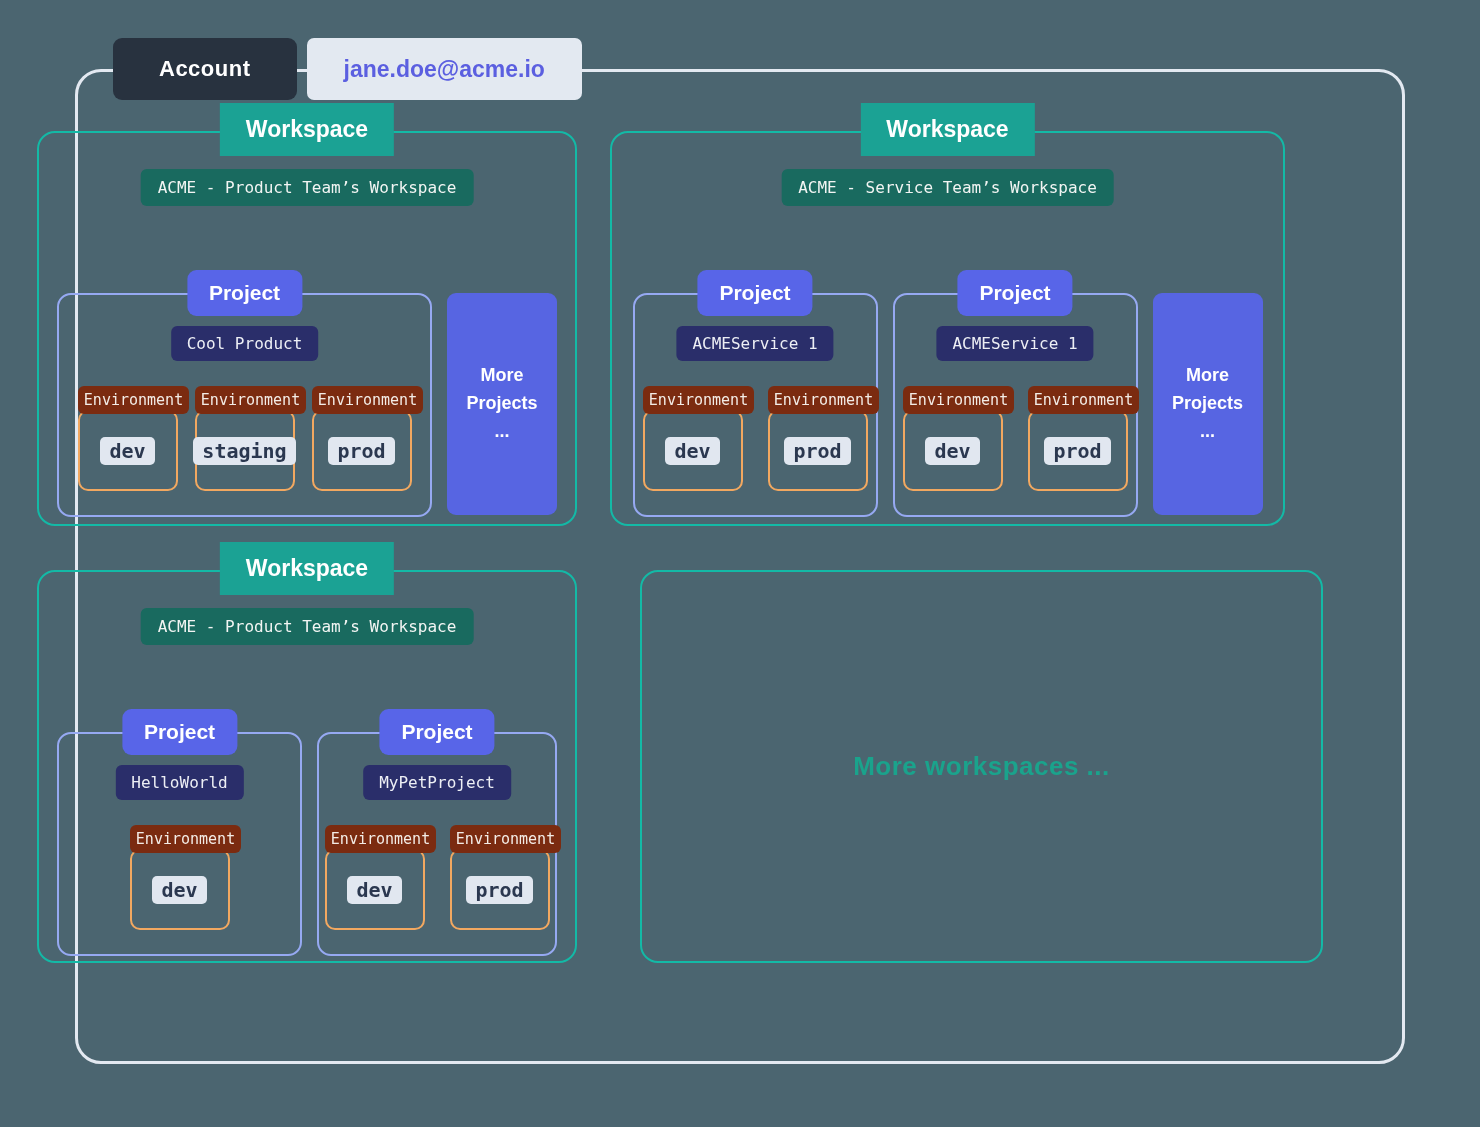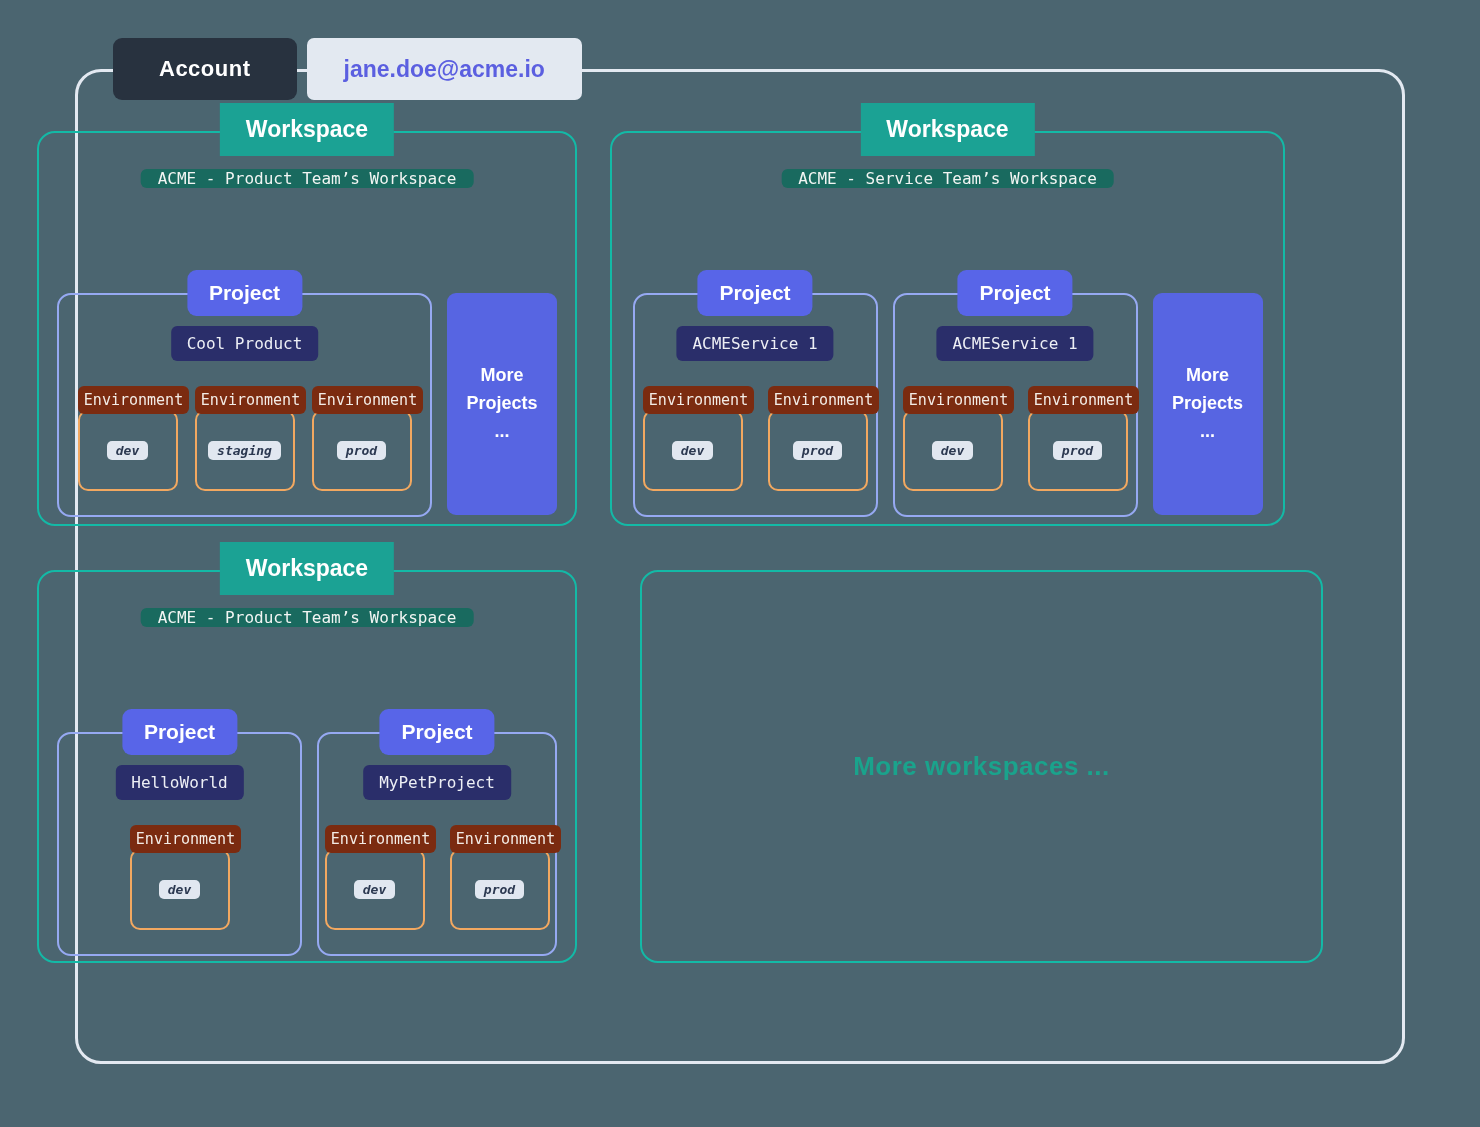--- a/index.html
+++ b/index.html
@@ -40,21 +40,21 @@
   .ws2{left:610px;top:131px;width:675px;height:395px;}
   .ws3{left:37px;top:570px;width:540px;height:393px;}
   .ws-header{
     position:absolute;top:-30px;left:50%;transform:translateX(-50%);
     background:#1BA294;color:#FFFFFF;font-weight:bold;font-size:23px;
     padding:13px 26px;border-radius:0;white-space:nowrap;z-index:3;
   }
   .ws-name{
     position:absolute;top:36px;left:50%;transform:translateX(-50%);
     background:#196A5F;color:#F2F5F3;font-size:16px;
-    padding:0 17px;border-radius:6px;white-space:nowrap;
+    padding:9px 17px;border-radius:6px;white-space:nowrap;
   }
   .projects-row{
     position:absolute;top:160px;left:0;right:0;
     display:flex;justify-content:center;align-items:flex-start;gap:15px;
   }
 
   
   .project{
     position:relative;border:2px solid #96A9F2;border-radius:14px;
     height:224px;box-sizing:border-box;
@@ -85,22 +85,22 @@
     background:#7B2B10;color:#F3ECE6;font-size:15px;
     width:111px;text-align:center;padding:5px 0;border-radius:6px;
     box-sizing:border-box;position:relative;z-index:2;margin-left:12px;
   }
   .env-body{
     width:100px;height:81px;border:2px solid #F2A860;border-radius:10px;
     margin-top:-4px;box-sizing:border-box;
     display:flex;align-items:center;justify-content:center;
   }
   .env-chip{
-    background:#E1E7F0;color:#2B3850;font-weight:bold;font-size:13px;
-    padding:2px 9px;border-radius:5px;font-style:italic;
+    background:#E1E7F0;color:#2B3850;font-weight:bold;font-size:20px;
+    padding:2px 9px;border-radius:5px;
   }
 
   
   .more-projects{
     width:110px;height:222px;background:#5765E2;border-radius:9px;
     color:#FFFFFF;font-weight:bold;font-size:18px;line-height:1.55;
     display:flex;flex-direction:column;align-items:center;justify-content:center;
     text-align:center;
   }
 

